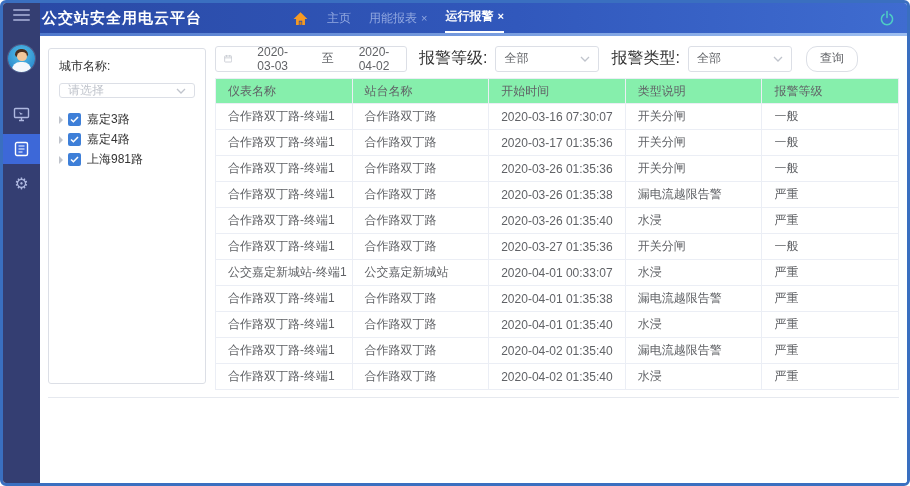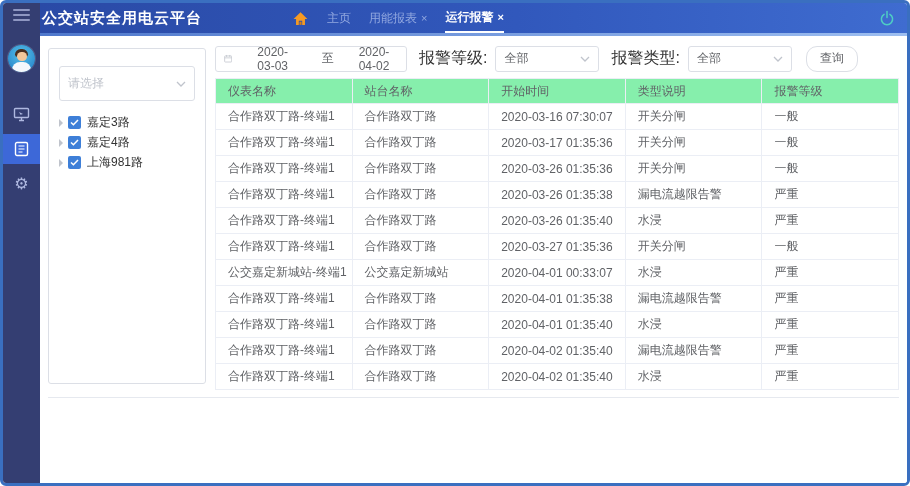--- a/index.html
+++ b/index.html
@@ -22,30 +22,30 @@
 
   
   .main { flex:1; display:flex; flex-direction:column; position:relative; }
   .topbar { height:30px; background:linear-gradient(90deg,#2a4aa6 0%,#3158bc 55%,#3f6cd0 100%); display:flex; align-items:center; position:relative; flex-shrink:0; }
   .topbar-glow { height:3px; background:linear-gradient(90deg,#4f78cc,#9dbef0); flex-shrink:0; }
   .app-title { color:#fff; font-size:15px; font-weight:bold; letter-spacing:1px; margin-left:2px; white-space:nowrap; }
   .tabs { position:absolute; left:252px; top:0; height:30px; display:flex; align-items:center; gap:18px; }
   .home-icon { width:17px; height:17px; }
   .tab { font-size:12px; color:#93a9e0; display:flex; align-items:center; gap:4px; cursor:pointer; height:46px; line-height:30px; }
   .tab .close { font-size:11px; color:#93a9e0; }
-  .tab.active { color:#fff; font-weight:bold; border-bottom:2px solid #fff; height:30px; }
+  .tab.active { color:#fff; font-weight:bold; border-bottom:2px solid #fff; height:30px;font-family:Liberation Mono, monospace; }
   .tab.active .close { color:#fff; }
   .power-btn { position:absolute; right:12px; top:7px; width:16px; height:16px; cursor:pointer; }
 
   .content { flex:1; position:relative; background:#fff; }
 
   
   .city-panel { position:absolute; left:8px; top:12px; width:158px; height:336px; border:1px solid #dcdfe6; border-radius:3px; padding:9px 10px; }
   .city-label { font-size:12px; color:#333; }
-  .city-select { margin-top:8px; height:35px; border:1px solid #dcdfe6; border-radius:3px; display:flex; align-items:center; justify-content:space-between; padding:0 8px; cursor:pointer; }
+  .city-select { margin-top:8px; height:15px; border:1px solid #dcdfe6; border-radius:3px; display:flex; align-items:center; justify-content:space-between; padding:0 8px; cursor:pointer; }
   .placeholder { font-size:12px; color:#c0c4cc; }
   .tree { margin-top:12px; }
   .tree-item { display:flex; align-items:center; height:19px; margin-bottom:1px; }
   .caret { width:0; height:0; border-left:4px solid #c0c4cc; border-top:4px solid transparent; border-bottom:4px solid transparent; margin-right:5px; cursor:pointer; flex-shrink:0; }
   .checkbox { width:13px; height:13px; background:#3e7fd8; border-radius:2px; margin-right:6px; display:flex; align-items:center; justify-content:center; cursor:pointer; flex-shrink:0; }
   .tree-label { font-size:12px; color:#333; cursor:pointer; white-space:nowrap; }
 
   
   .right-panel { position:absolute; left:175px; top:9px; width:684px; }
   .filter-bar { display:flex; align-items:center; height:27px; }
@@ -133,20 +133,21 @@
             <path d="M5.1 4.3 A5.6 5.6 0 1 0 10.9 4.3" fill="none" stroke="#4ecdc4" stroke-width="1.5" stroke-linecap="round"></path>
             <path d="M8 1.5 V7.5" stroke="#4ecdc4" stroke-width="1.5" stroke-linecap="round"></path>
           </svg>
       </span>
     </header>
     <div class="topbar-glow"></div>
 
     <div class="content">
 
       <section class="city-panel">
+        <div class="city-label">城市名称:</div>
         <div class="city-select">
           <span class="placeholder">请选择</span>
           <svg width="10" height="6" viewBox="0 0 10 6">
               <path d="M1 1 L5 5 L9 1" fill="none" stroke="#c0c4cc" stroke-width="1.3"></path>
             </svg>
         </div>
         <div class="tree">
           <div class="tree-item">
             <span class="caret"></span>
             <span class="checkbox">

